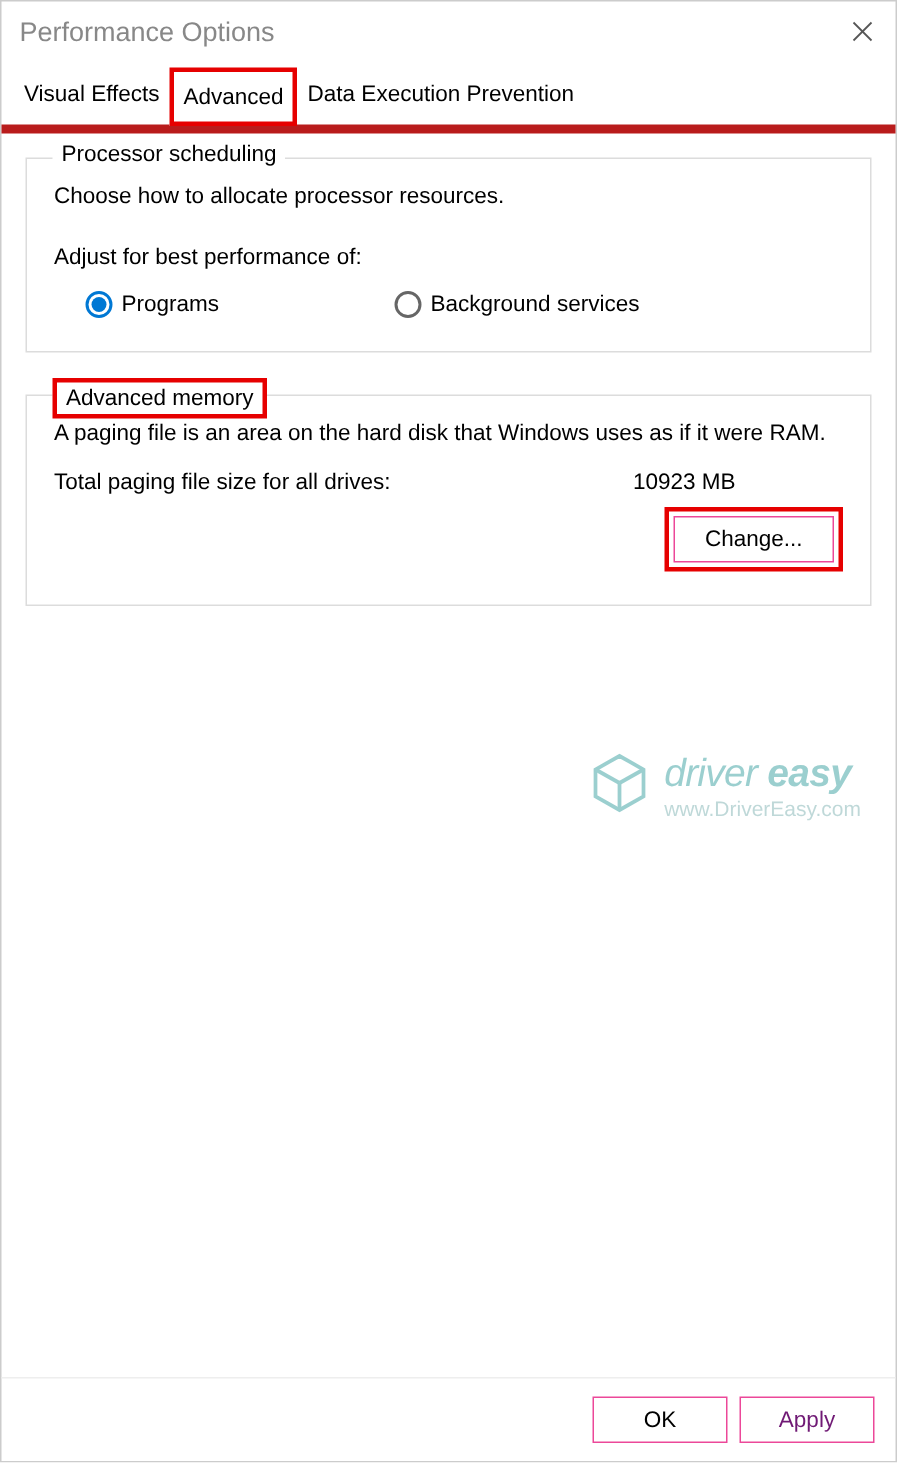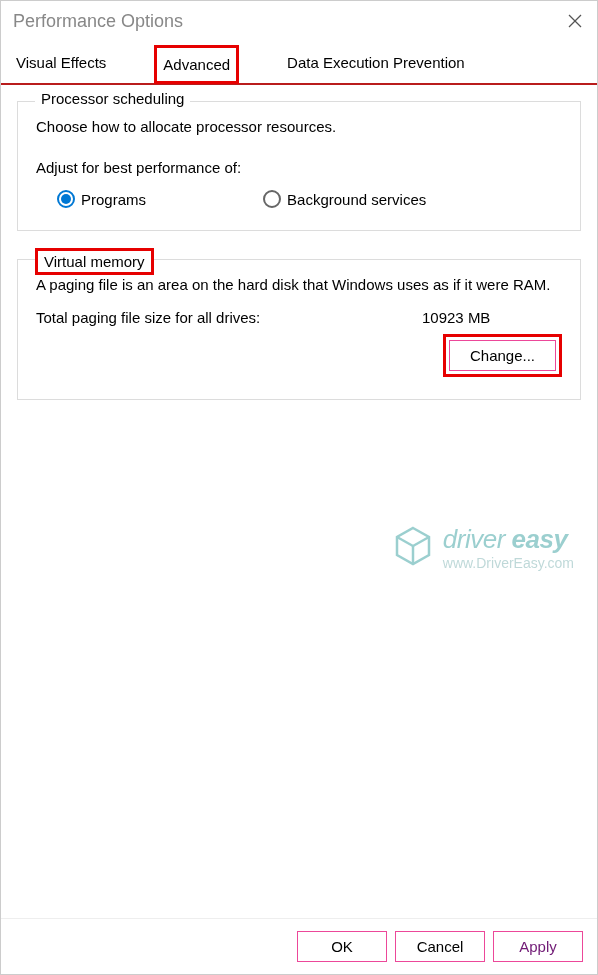--- a/index.html
+++ b/index.html
@@ -44,24 +44,23 @@
       justify-content: center;
       cursor: pointer;
       color: #666;
     }
     .close-btn svg {
       width: 14px;
       height: 14px;
     }
     .tab-row {
       display: flex;
-      border-bottom: 2px solid #b91c1c;
+      border-bottom: 6px solid #b91c1c;
       padding: 0 8px;
       margin-top: 4px;
-      gap: 41px;
     }
     .tab {
       padding: 8px 6px;
       font-size: 15px;
       cursor: pointer;
       position: relative;
       color: #000;
       border: 1px solid transparent;
       border-bottom: none;
       margin-bottom: -1px;
@@ -107,21 +106,21 @@
       margin-bottom: 14px;
     }
     .radio-row {
       display: flex;
       gap: 100px;
       align-items: center;
       padding-left: 4px;
     }
     .radio-item {
       display: flex;
-      align-items: center;
+      align-items: flex-start;
       gap: 6px;
       cursor: pointer;
       padding-left: 17px;
     }
     .radio-circle {
       width: 18px;
       height: 18px;
       border: 2px solid #666;
       border-radius: 50%;
       display: flex;
@@ -177,21 +176,21 @@
     .footer {
       display: flex;
       justify-content: flex-end;
       gap: 8px;
       padding: 12px 14px;
       border-top: 1px solid #eee;
     }
     .watermark {
       position: absolute;
       right: 24px;
-      top: 524px;
+      top: 500px;
       display: flex;
       align-items: center;
       gap: 8px;
       opacity: 0.55;
       pointer-events: none;
       justify-content: center;
     }
     .watermark-icon svg {
       width: 44px;
       height: 44px;
@@ -249,21 +248,21 @@
           <span class="radio-label">Programs</span>
         </div>
         <div class="radio-item">
           <div class="radio-circle"></div>
           <span class="radio-label">Background services</span>
         </div>
       </div>
     </div>
 
     <div class="fieldset">
-      <div class="fieldset-legend highlight-red">Virtual memory</div>
+      <div class="fieldset-legend highlight-red">Advanced memory</div>
       <div class="field-text" style="margin-bottom:16px;">A paging file is an area on the hard disk that Windows uses as if it were RAM.</div>
       <div class="info-row">
         <span class="info-label">Total paging file size for all drives:</span>
         <span class="info-value">10923 MB</span>
       </div>
       <div class="change-row">
         <div class="change-btn-wrap highlight-red">
           <button class="btn">Change...</button>
         </div>
       </div>
@@ -281,16 +280,15 @@
       </svg>
     </div>
     <div class="watermark-text">
       <div class="main"><span>driver </span><span class="bold">easy</span></div>
       <div class="sub">www.DriverEasy.com</div>
     </div>
   </div>
 
   <div class="footer">
     <button class="btn">OK</button>
-    <button class="btn">Cancel</button>
     <button class="btn disabled">Apply</button>
   </div>
 </div>
 
 </body></html>

